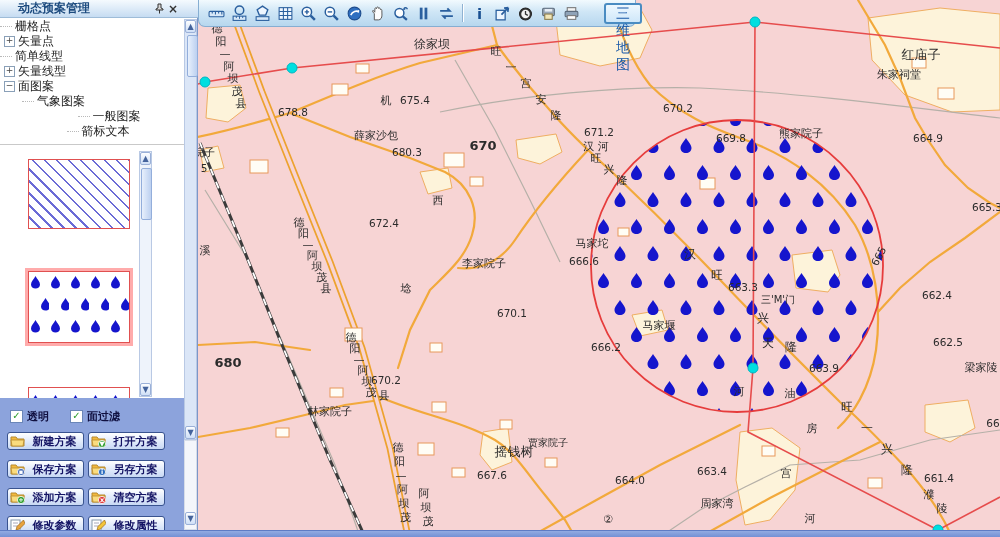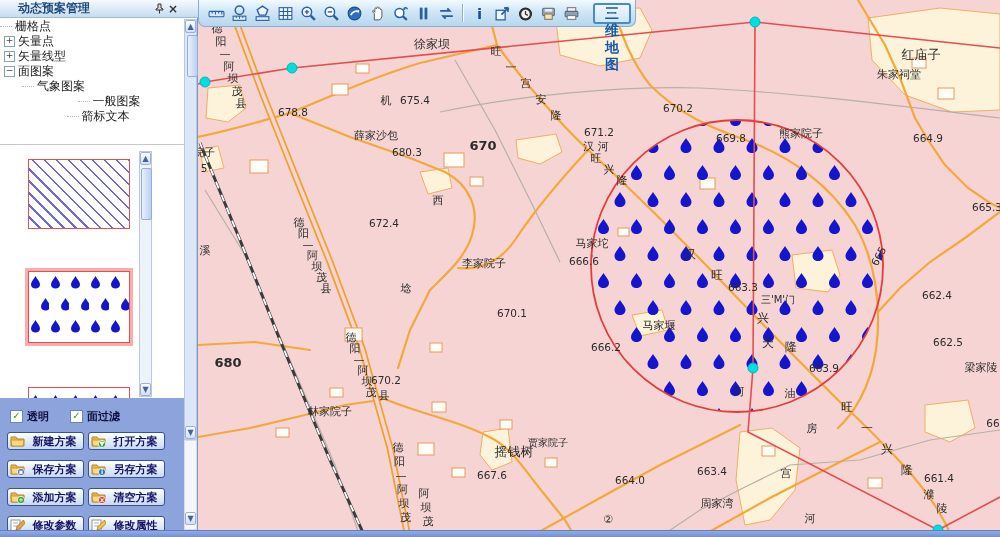--- a/index.html
+++ b/index.html
@@ -15,24 +15,24 @@
   #toolbar{position:absolute;left:198px;top:0;width:438px;height:27px;
     background:linear-gradient(#f2fafe,#cfe6f6 45%,#b7d7ee);
     border:1px solid #86aed2;border-radius:0 0 7px 7px;border-top:none;
     display:flex;align-items:center;box-sizing:border-box;padding:1px 4px 1px 2px;}
   .grip{width:5px;height:18px;margin:0 3px 0 1px;
     background-image:radial-gradient(circle,#7a9cbf 1px,transparent 1.2px);
     background-size:4px 4px;background-position:center;}
   .tb-btn{width:22px;height:22px;display:flex;align-items:center;justify-content:center;
     border-radius:3px;cursor:pointer;}
   .tb-sep{width:1px;height:18px;background:#8fb2d2;margin:0 4px;box-shadow:1px 0 0 #fff;}
-  #btn3d{margin-left:3px;height:21px;padding:0 10px;
+  #btn3d{margin-left:14px;height:21px;padding:0 10px;
     background:linear-gradient(#eef8ff,#cfe7f9);
     border:2px solid #4a8cc2;border-radius:3px;
-    font-family:"DejaVu Sans",sans-serif;font-weight:bold;font-size:14px;color:#1858a8;
+    font-family:"DejaVu Sans",sans-serif;font-weight:normal;font-size:14px;color:#1858a8;
     line-height:17px;cursor:pointer;}
 
   
   #sidebar{position:absolute;left:0;top:0;width:198px;height:537px;background:#fff;
     border-right:1px solid #7c96c8;box-sizing:border-box;}
   #sb-title{position:absolute;left:0;top:0;width:198px;height:18px;
     background:linear-gradient(#f5fafe,#c6dcf2);border-bottom:1px solid #9ebcd8;
     display:flex;align-items:center;font-size:12px;font-weight:bold;color:#1d4b7f;
     padding:0 18px;box-sizing:border-box;}
   #sb-title .sp{flex:1;}
@@ -422,20 +422,24 @@
     <div id="tree">
         <div class="trow" style="padding-left: 0px;">
           <span class="tstub"></span>
           <span>栅格点</span>
         </div>
         <div class="trow" style="padding-left: 0px;">
           <span class="tbox">+</span>
           <span>矢量点</span>
         </div>
         <div class="trow" style="padding-left: 0px;">
+          <span class="tstub"></span>
+          <span>简单线型</span>
+        </div>
+        <div class="trow" style="padding-left: 0px;">
           <span class="tbox">+</span>
           <span>矢量线型</span>
         </div>
         <div class="trow" style="padding-left: 0px;">
           <span class="tbox">−</span>
           <span>面图案</span>
         </div>
         <div class="trow" style="padding-left: 22px;">
           <span class="tstub"></span>
           <span>气象图案</span>

